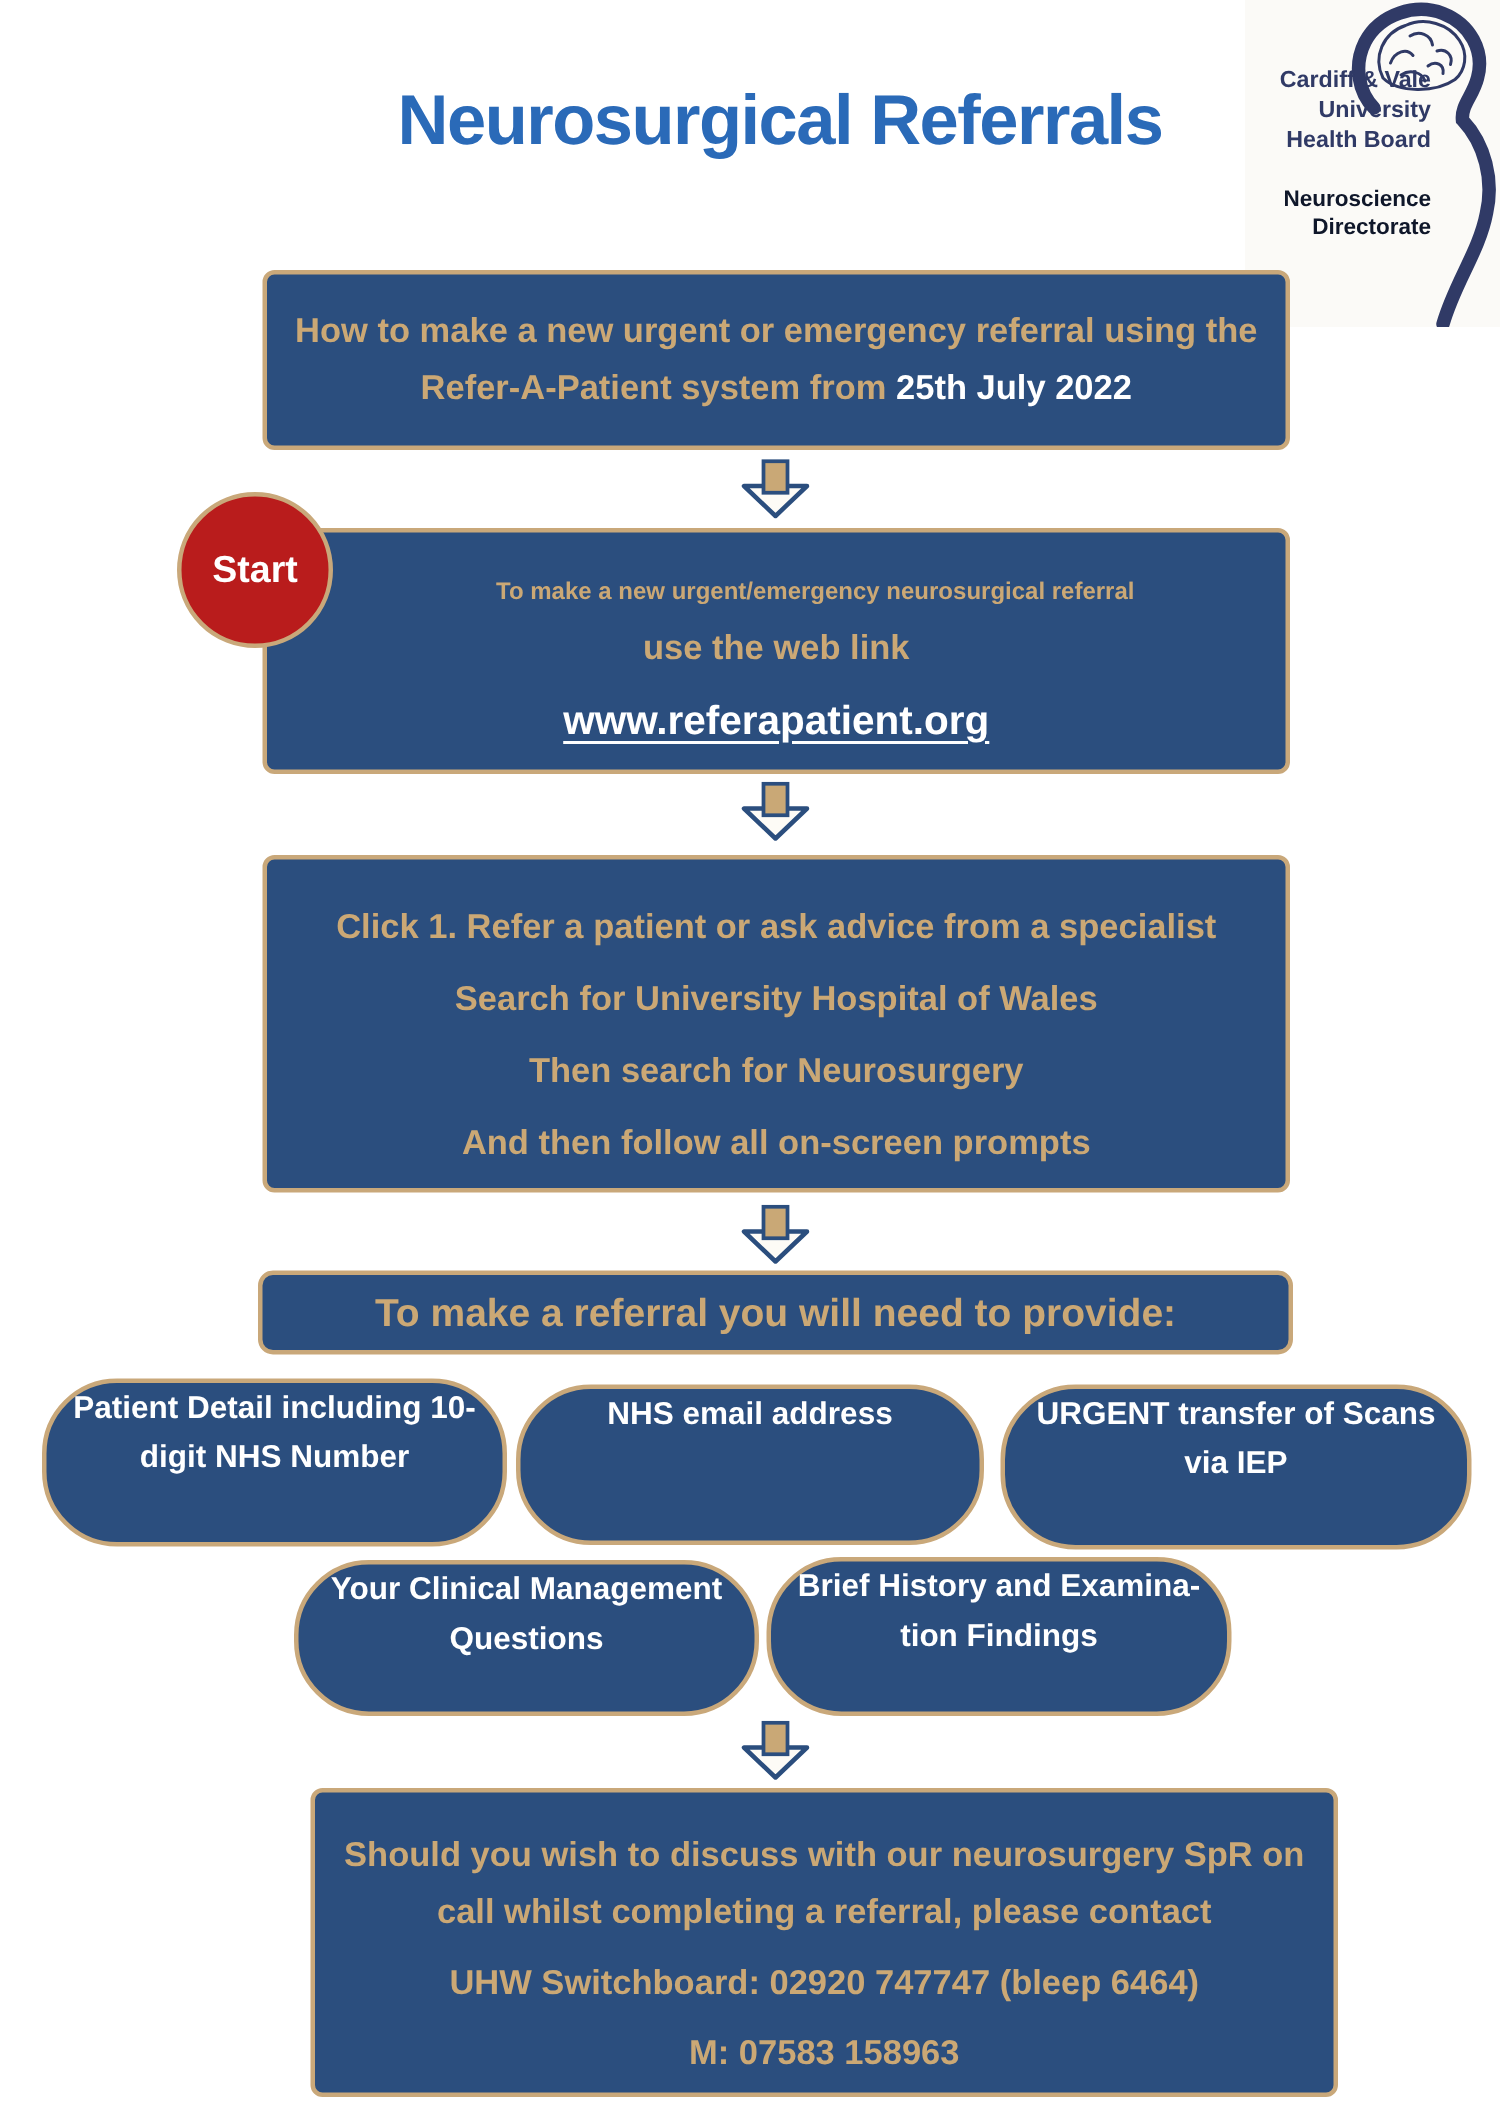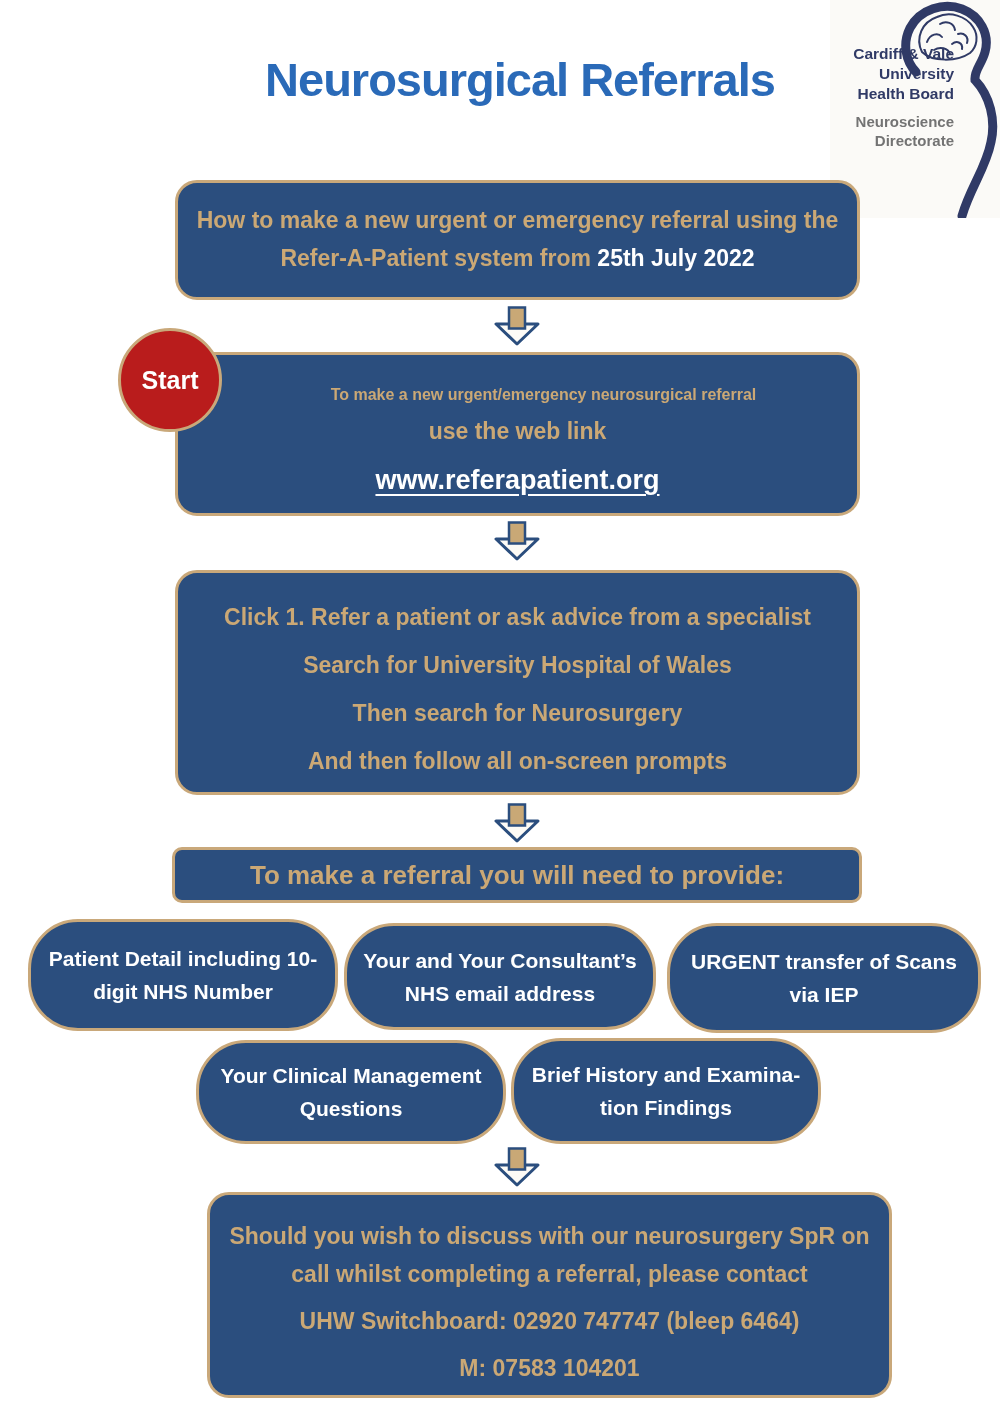--- a/index.html
+++ b/index.html
@@ -25,31 +25,31 @@
     background:#fbfaf7;
   }
   .logo-text{
     position:absolute;right:46px;top:44px;
     text-align:right;
   }
   .logo-org{
     color:#303a66;font-weight:bold;font-size:15.5px;line-height:20px;
   }
   .logo-dept{
-    margin-top:8px;
-    color:#737373;font-weight:bold;font-size:15px;line-height:19px;
+    margin-top:19px;
+    color:#0f172a;font-weight:bold;font-size:15px;line-height:19px;
   }
   .logo-art{position:absolute;right:0;top:0;}
   
   .box{
     position:absolute;
     box-sizing:border-box;
     background:#2b4e7e;
     border:3px solid #c9a87a;
-    border-radius:22px;
+    border-radius:8px;
     color:#cba875;
     font-weight:bold;
     text-align:center;
   }
   .box .ln{font-size:23px;line-height:38px;}
   .white{color:#ffffff;}
   .intro-box{left:175px;top:180px;width:685px;height:120px;padding-top:18px;}
   .weblink-box{left:175px;top:352px;width:685px;height:164px;padding-top:22px;}
   .weblink-box .ln1{padding-left:52px;font-size:16px;line-height:36px;}
   .weblink-box .ln2{font-size:23px;line-height:36px;}
@@ -74,21 +74,21 @@
     background:#b91c1c;border:3px solid #c9a87a;border-radius:50%;
     color:#ffffff;font-weight:bold;font-size:25px;
     display:flex;align-items:center;justify-content:center;
     z-index:5;
   }
   
   .pill{
     position:absolute;box-sizing:border-box;
     background:#2b4e7e;border:3px solid #c9a87a;border-radius:50px;
     color:#ffffff;font-weight:bold;font-size:21px;line-height:33px;
-    display:flex;flex-direction:column;justify-content:center;
+    display:flex;flex-direction:column;justify-content:flex-start;
     text-align:center;
   }
   .pill-1{left:28px;top:919px;width:310px;height:112px;}
   .pill-2{left:344px;top:923px;width:312px;height:107px;}
   .pill-3{left:667px;top:923px;width:314px;height:110px;}
   .pill-4{left:196px;top:1040px;width:310px;height:104px;}
   .pill-5{left:511px;top:1038px;width:310px;height:106px;}
   
   .arrow{position:absolute;width:46px;height:40px;}
   .arrow-1{left:494px;top:306px;}
@@ -166,21 +166,20 @@
 
   <div class="box provide-box">
     <span>To make a referral you will need to provide:</span>
   </div>
 
   <div class="pill pill-1">
     <div>Patient Detail including 10-</div>
     <div>digit NHS Number</div>
   </div>
   <div class="pill pill-2">
-    <div>Your and Your Consultant’s</div>
     <div>NHS email address</div>
   </div>
   <div class="pill pill-3">
     <div>URGENT transfer of Scans</div>
     <div>via IEP</div>
   </div>
   <div class="pill pill-4">
     <div>Your Clinical Management</div>
     <div>Questions</div>
   </div>
@@ -191,16 +190,16 @@
 
   <svg class="arrow arrow-4" viewBox="0 0 46 40">
     <path d="M 2,18 L 44,18 L 23,38 Z" fill="#fdfbf6" stroke="#2b4e7e" stroke-width="3" stroke-linejoin="round"></path>
     <rect x="15" y="1.5" width="16" height="21" fill="#c9a876" stroke="#2b4e7e" stroke-width="2.5"></rect>
   </svg>
 
   <div class="box contact-box">
     <div class="ln">Should you wish to discuss with our neurosurgery SpR on</div>
     <div class="ln">call whilst completing a referral, please contact</div>
     <div class="ln gap">UHW Switchboard: 02920 747747 (bleep 6464)</div>
-    <div class="ln gap">M: 07583 104201</div>
+    <div class="ln gap">M: 07583 158963</div>
   </div>
 
 </div>
 
 </body></html>

